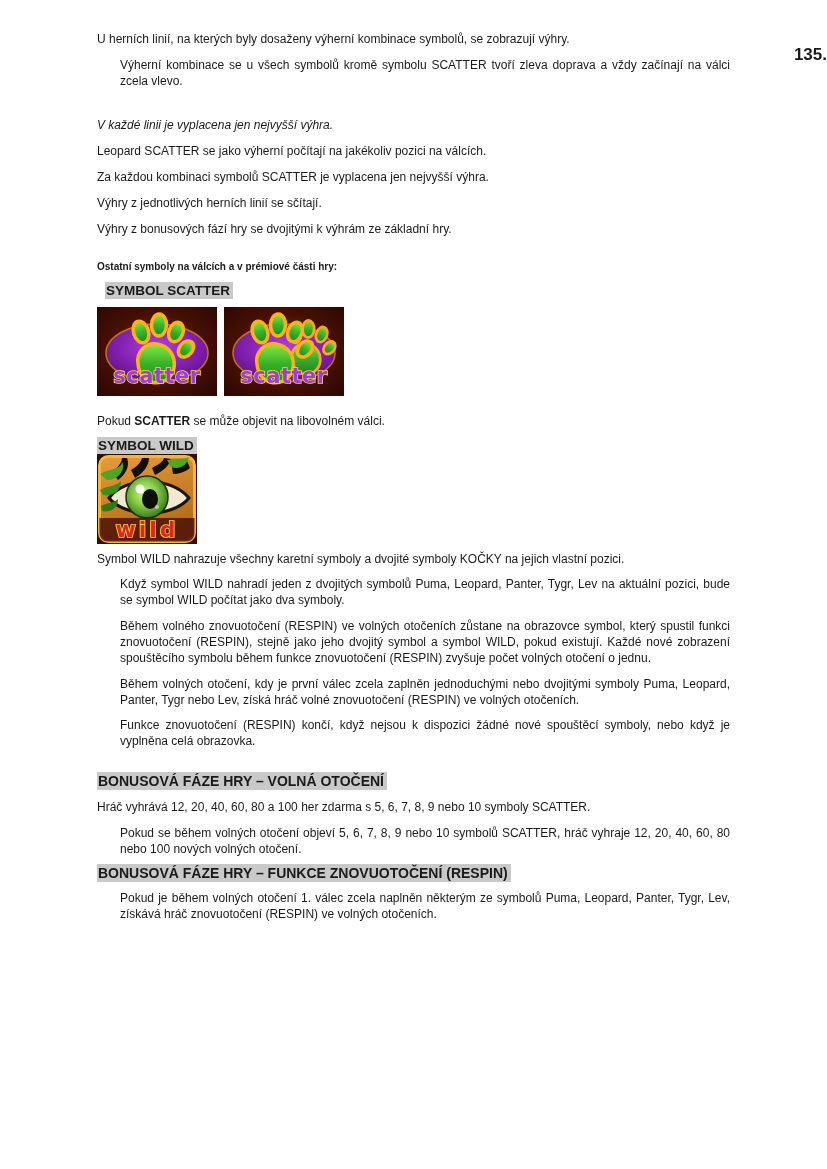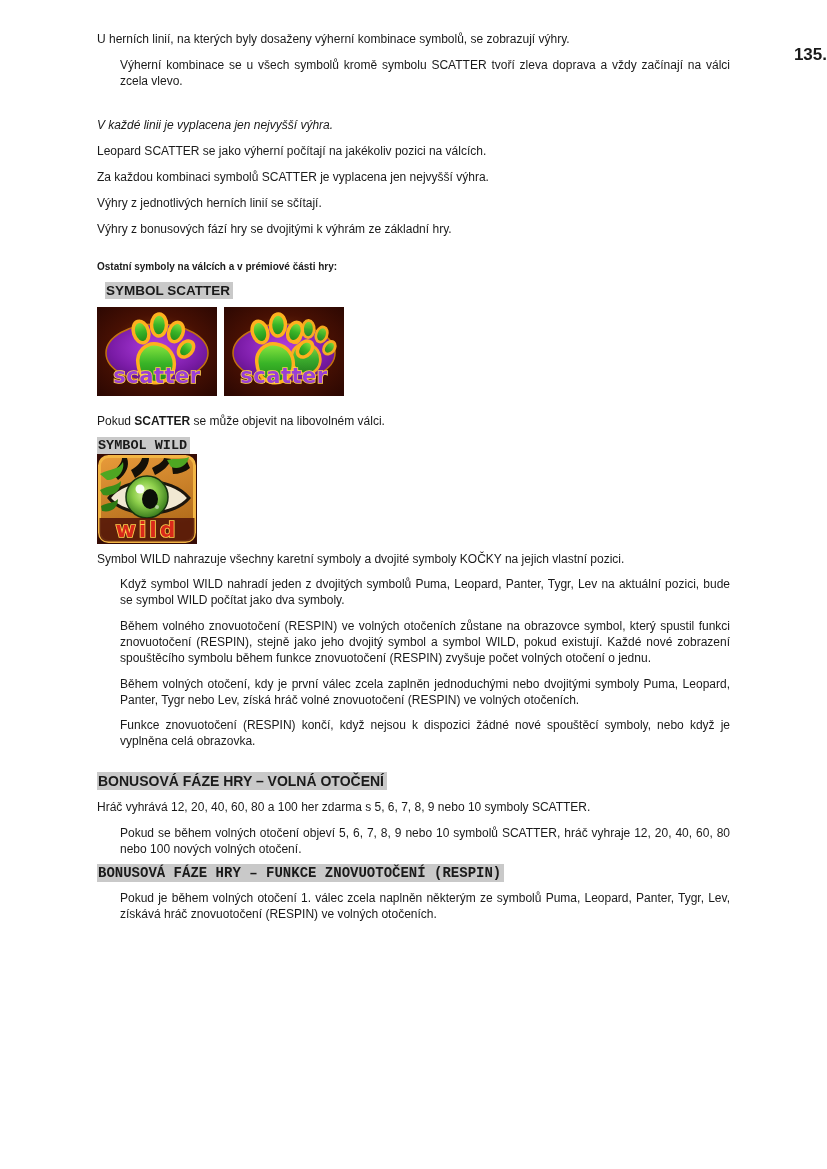--- a/index.html
+++ b/index.html
@@ -28,21 +28,21 @@
     margin-top:10px;
   }
   .just { text-align:justify;margin-left:23px; }
   .mt-31 { margin-top:31px; }
   .mt-58 { margin-top:28px;font-style:italic; }
   .mt-22 { margin-top:22px; }
   .mt-17 { margin-top:17px; }
   .mt-15 { margin-top:7px; }
   .mt-24 { margin-top:24px; }
   .mt-9  { margin-top:9px; }
-  .mt-8  { margin-top:8px;font-family:Liberation Mono, monospace; }
+  .mt-8  { margin-top:8px; }
   .mt-7  { margin-top:7px;padding-left:8px; }
   .mt-0  { margin-top:0; }
   .bold  { font-weight:bold; }
   .section-heading {
     font-size:10px; font-weight:bold; line-height:16px;
   }
   .hl-line { line-height:16px; font-size:14px; font-weight:bold; }
   .hl {
     background:#c9c9c9;
     padding:1px 3px 1px 1px;

